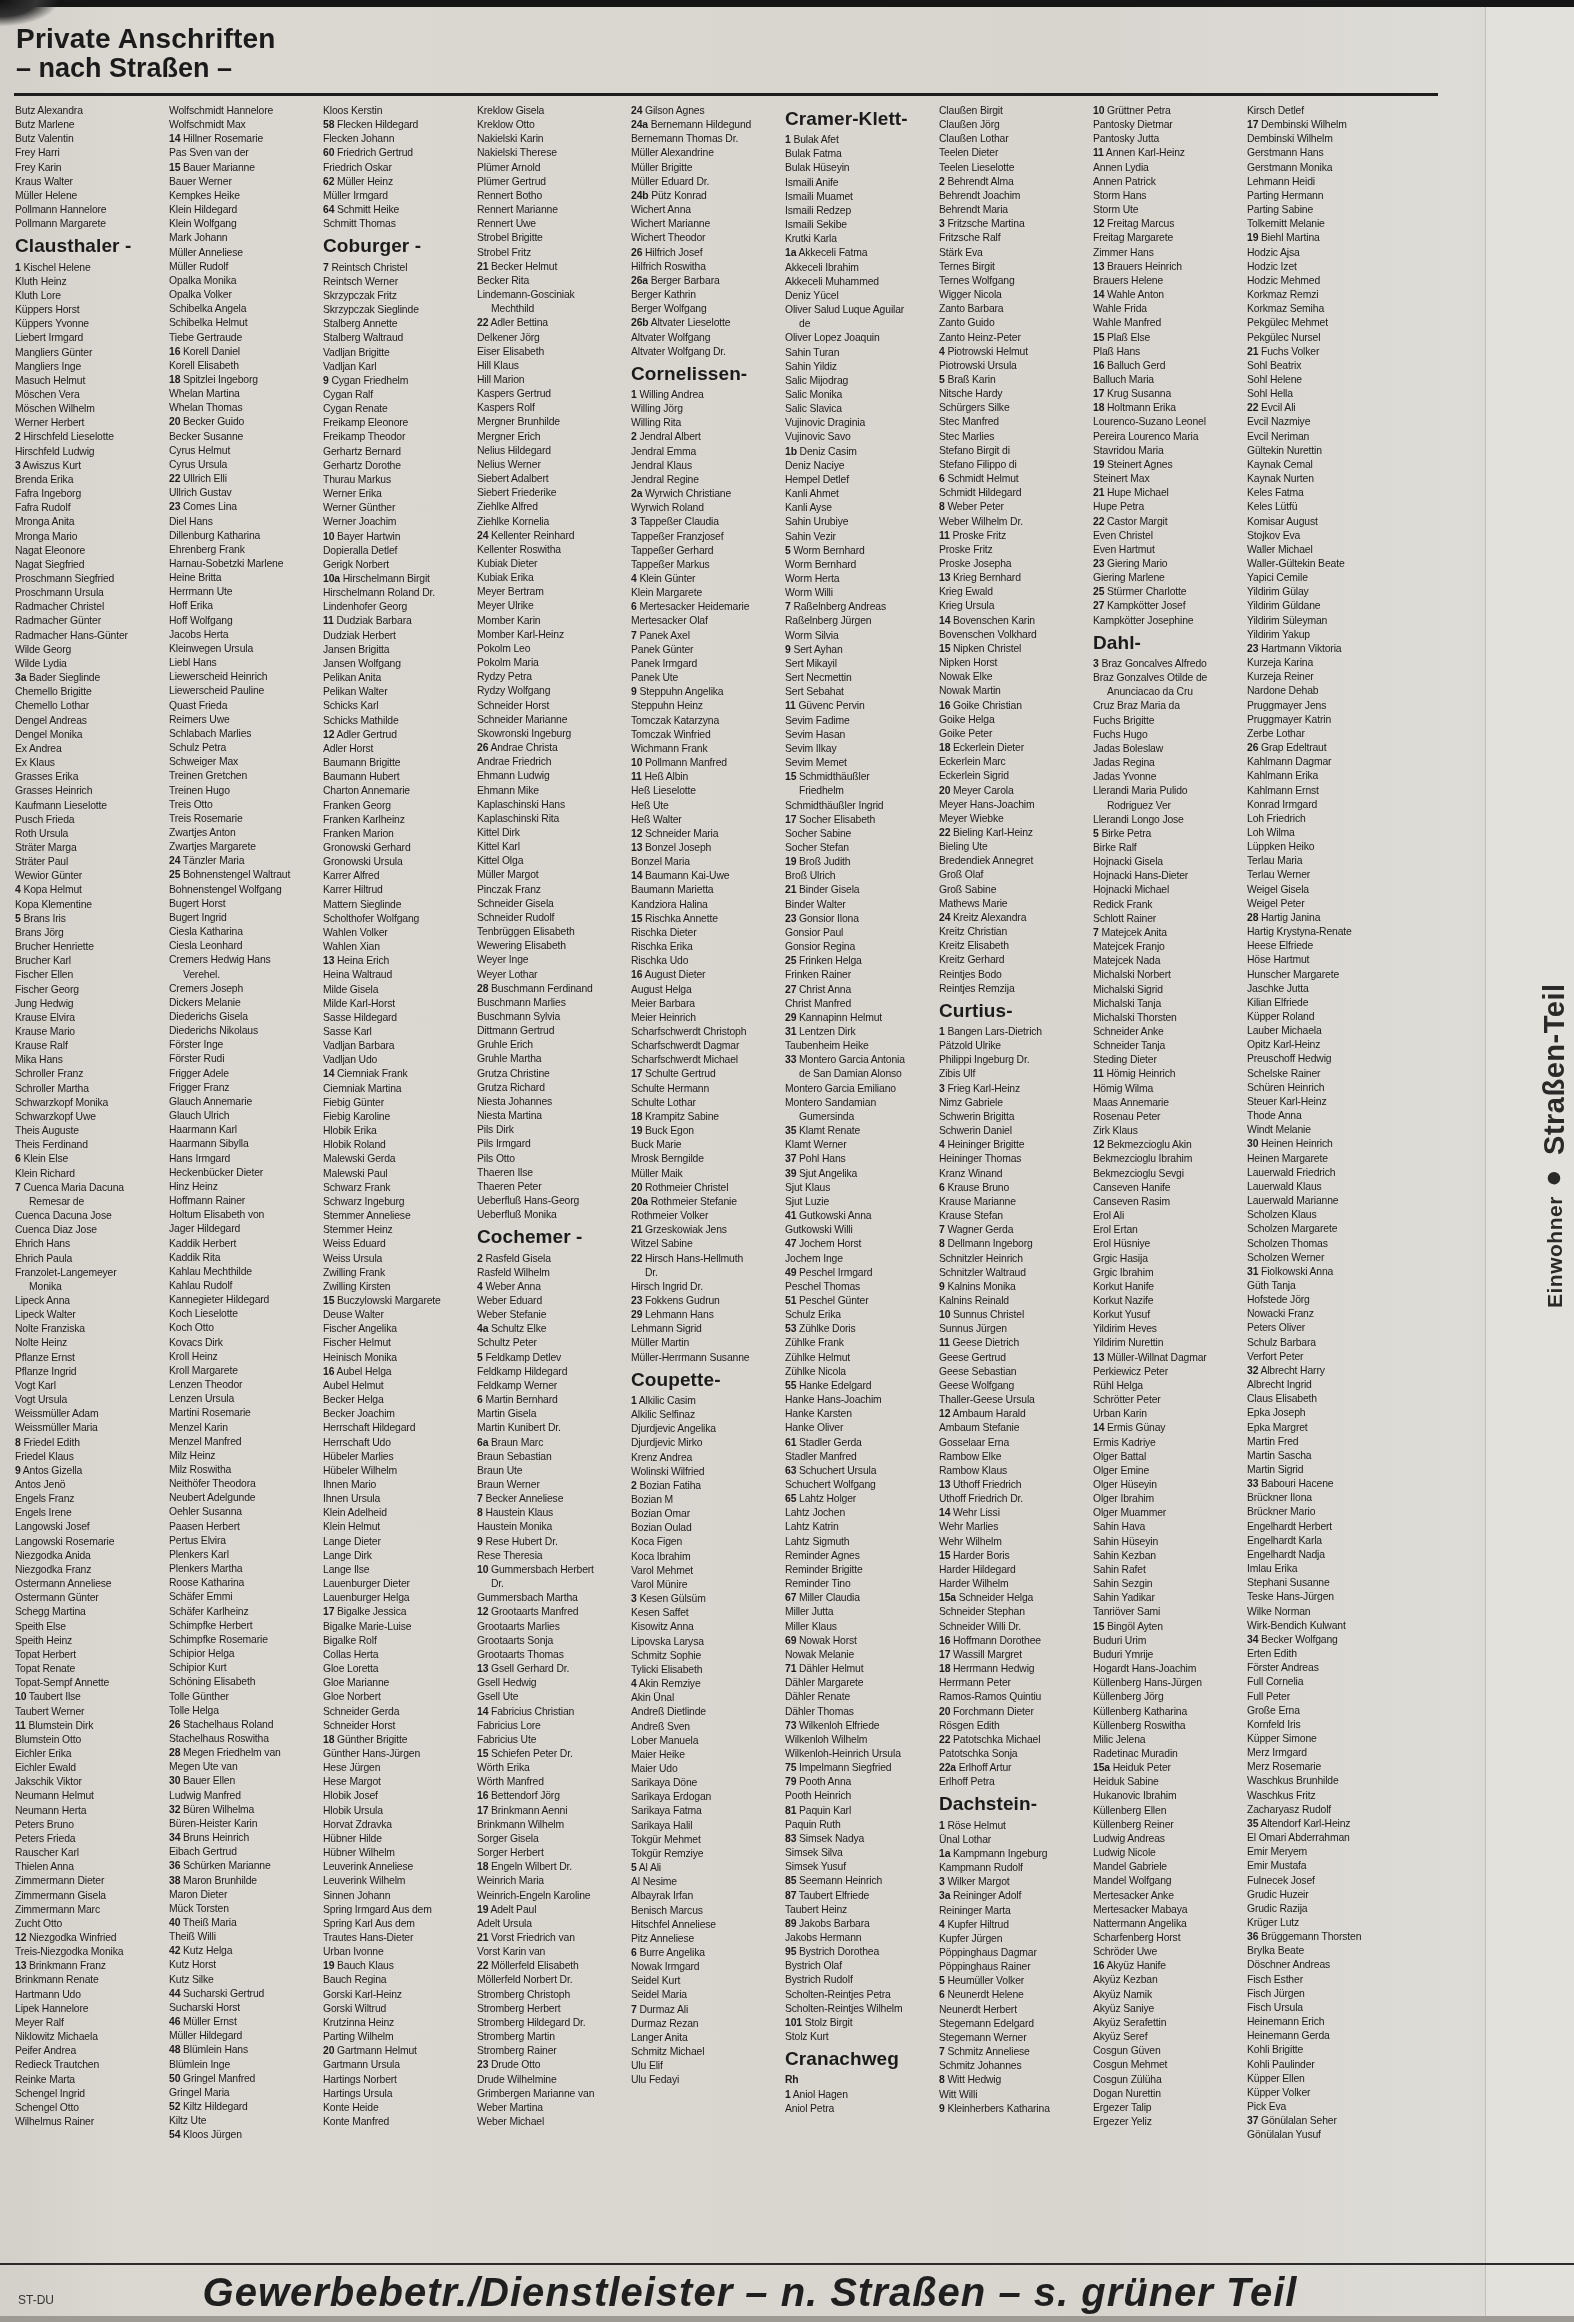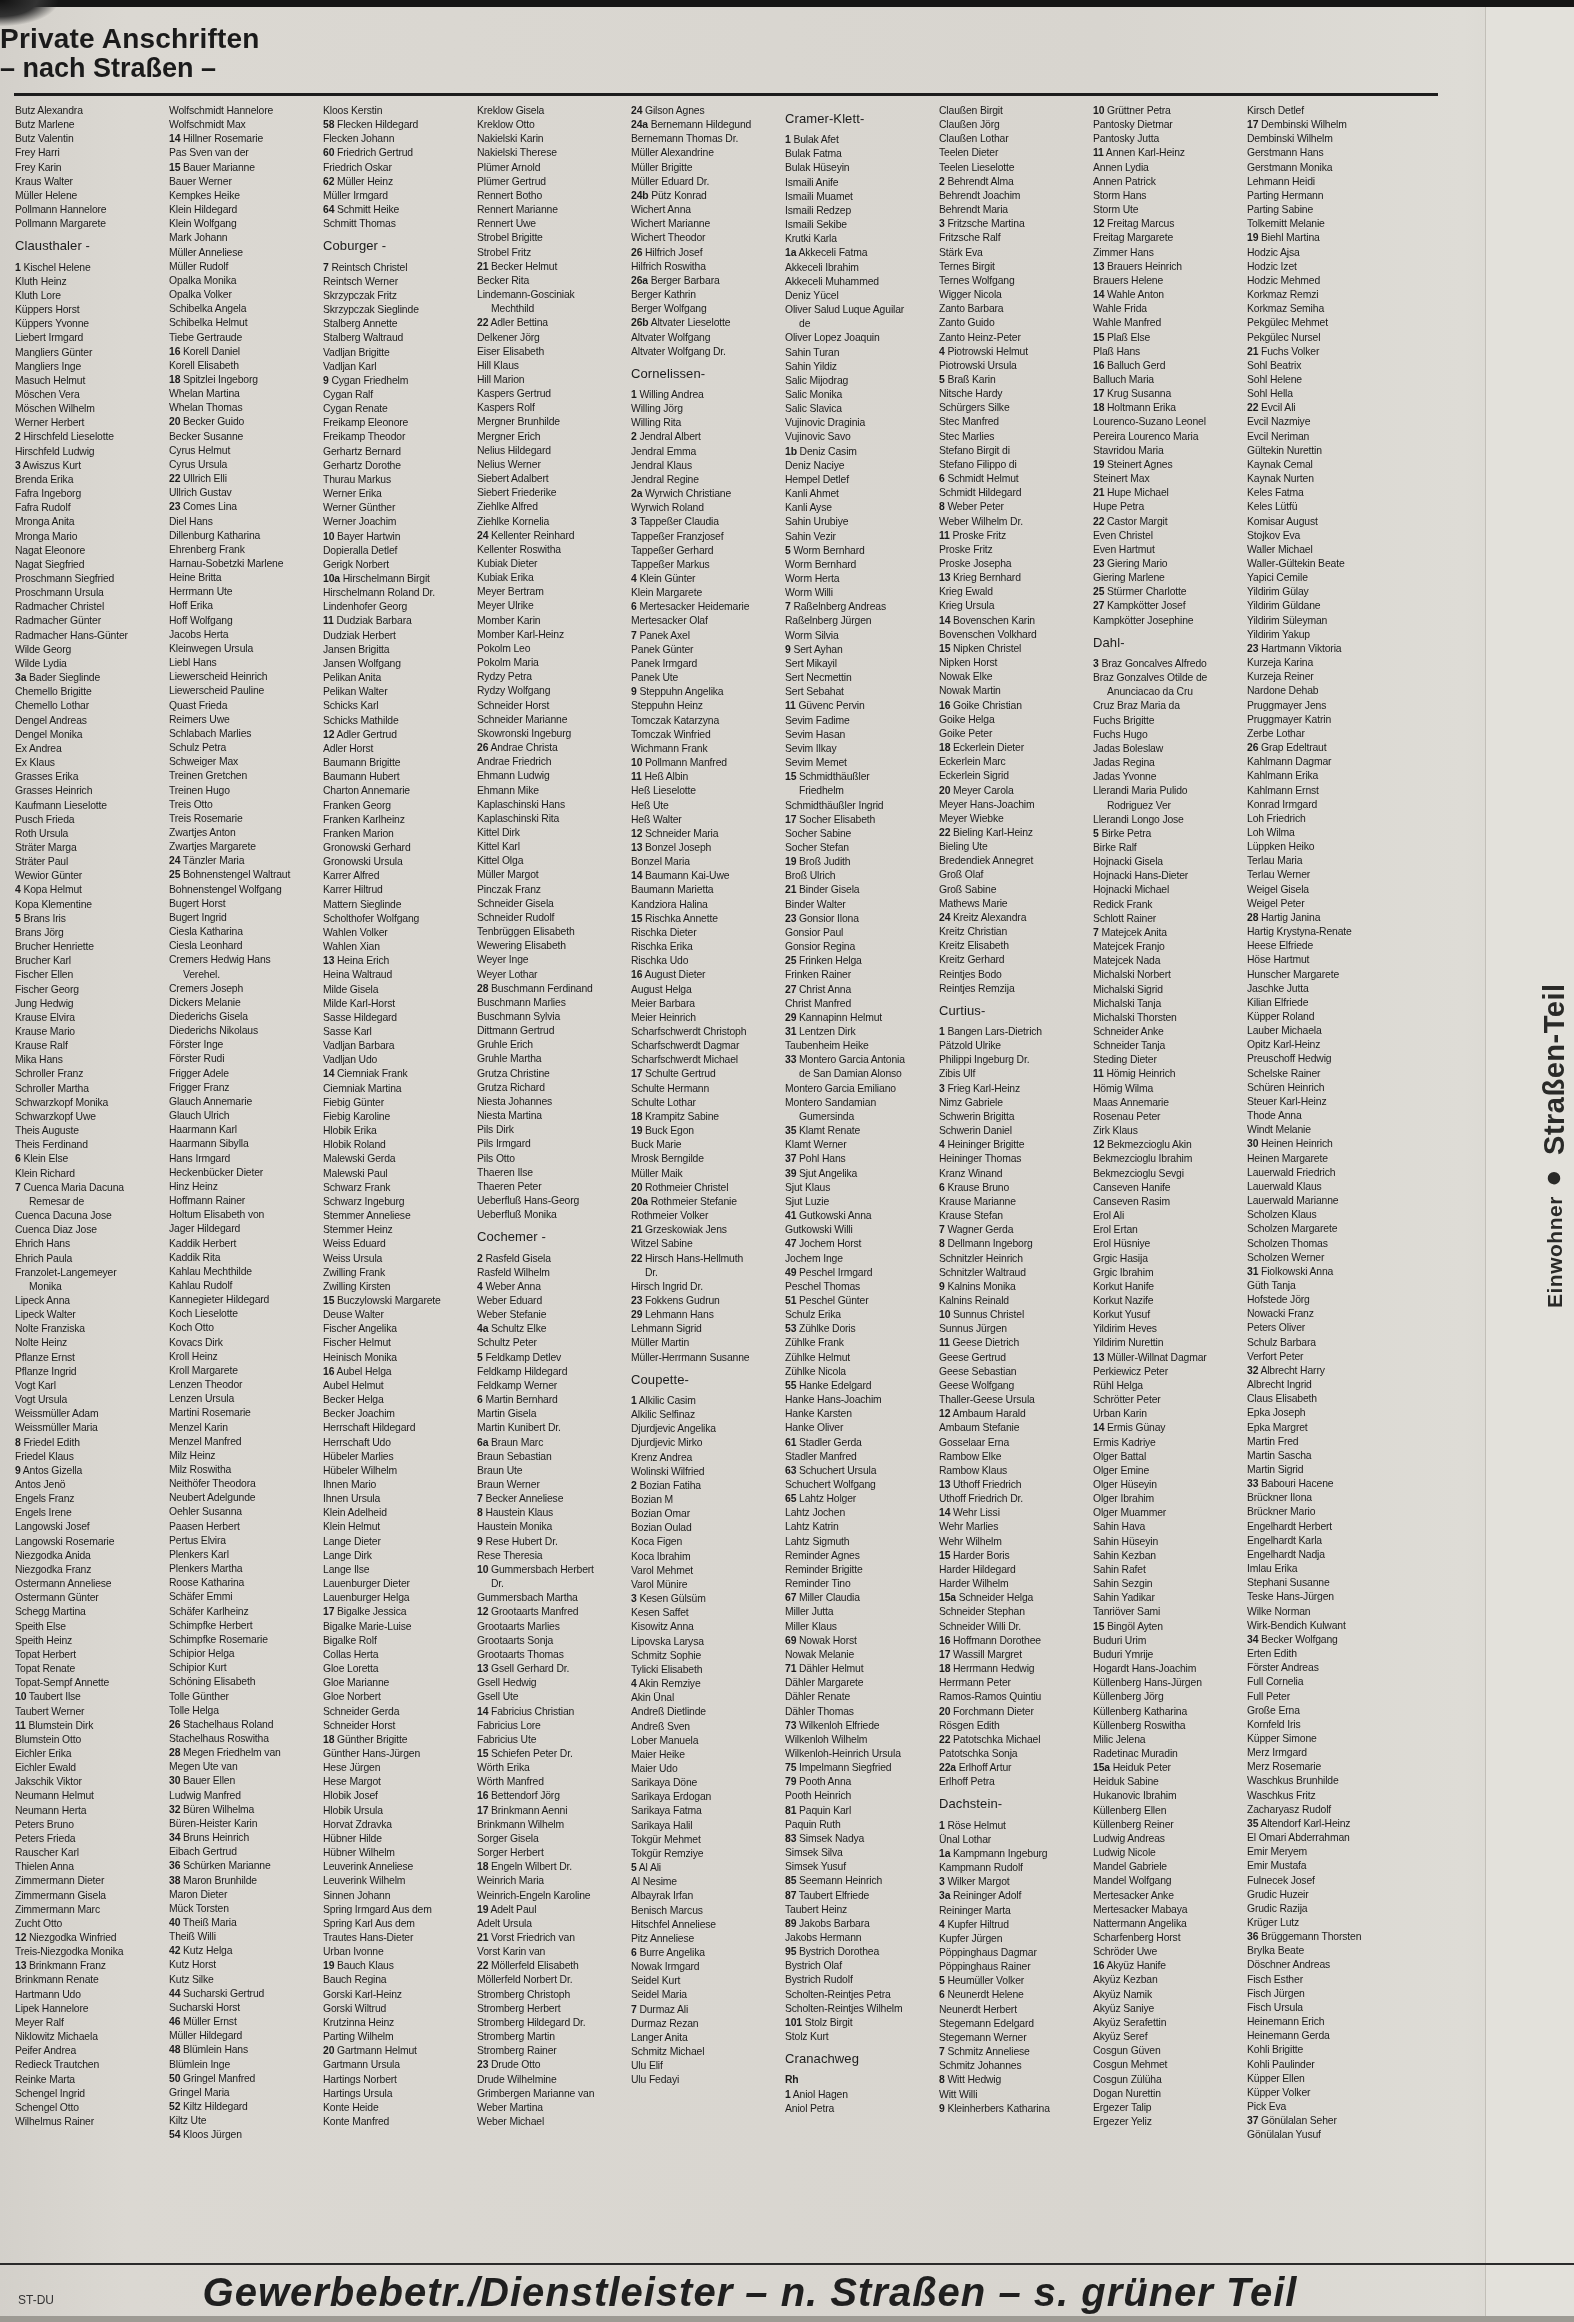--- a/index.html
+++ b/index.html
@@ -7,35 +7,35 @@
   .page{position:relative;width:1574px;height:2322px;margin:0 auto;
         background:linear-gradient(90deg,#d3d0ca 0%,#dbd8d2 8%,#d8d5cf 70%,#dedcd6 93%,#d6d3cd 100%);
         overflow:hidden;color:#1b1b1b;}
   .scan-topbar{position:absolute;top:0;left:0;width:100%;height:7px;background:#151515;}
   .scan-corner{position:absolute;top:0;left:0;width:58px;height:26px;
         background:radial-gradient(ellipse at 0 0,#111 0%,#333 45%,transparent 72%);}
   .tab-strip{position:absolute;top:7px;right:0;width:88px;height:2315px;
         background:#e3e1db;border-left:1px solid #c2bfb8;}
 
   
-  .hdr-left{position:absolute;left:0;top:24px;font-weight:bold;line-height:1.08;}
+  .hdr-left{position:absolute;left:16px;top:24px;font-weight:bold;line-height:1.08;}
   .hdr-left .l1{font-size:28px;letter-spacing:.2px;}
   .hdr-left .l2{font-size:27px;}
   .hdr-right{position:absolute;left:0;top:38px;width:1360px;text-align:right;white-space:nowrap;}
   .hdr-right .street-range{font-weight:bold;font-size:31px;letter-spacing:.3px;}
   .hdr-right .pageno{font-weight:bold;font-size:44px;margin-left:14px;}
   .hdr-rule{position:absolute;left:14px;top:93px;width:1424px;height:3px;background:#1d1d1d;}
 
   
   .cols{position:absolute;left:15px;top:104px;width:1452px;display:flex;gap:3px;}
   .col{width:151px;flex:none;font-size:10.4px;line-height:14.15px;letter-spacing:-.15px;}
   .line{white-space:nowrap;}
   .line b{font-weight:bold;}
   .cont{padding-left:14px;}
-  .sect{font-weight:normal;font-size:13px;letter-spacing:.1px;margin:8px 0 7px;}
+  .sect{font-weight:bold;font-size:19px;letter-spacing:.1px;margin:8px 0 7px;}
   .boldline{font-weight:bold;}
 
   
   .side-tab{position:absolute;right:2px;top:608px;height:700px;
         writing-mode:vertical-rl;transform:rotate(180deg);
         display:flex;align-items:center;color:#2a2a28;}
   .side-tab .t1{font-weight:bold;font-size:21px;letter-spacing:.5px;margin:0 1px;}
   .side-tab .t2{font-weight:bold;font-size:29px;letter-spacing:.5px;margin:0 1px;}
 
   

